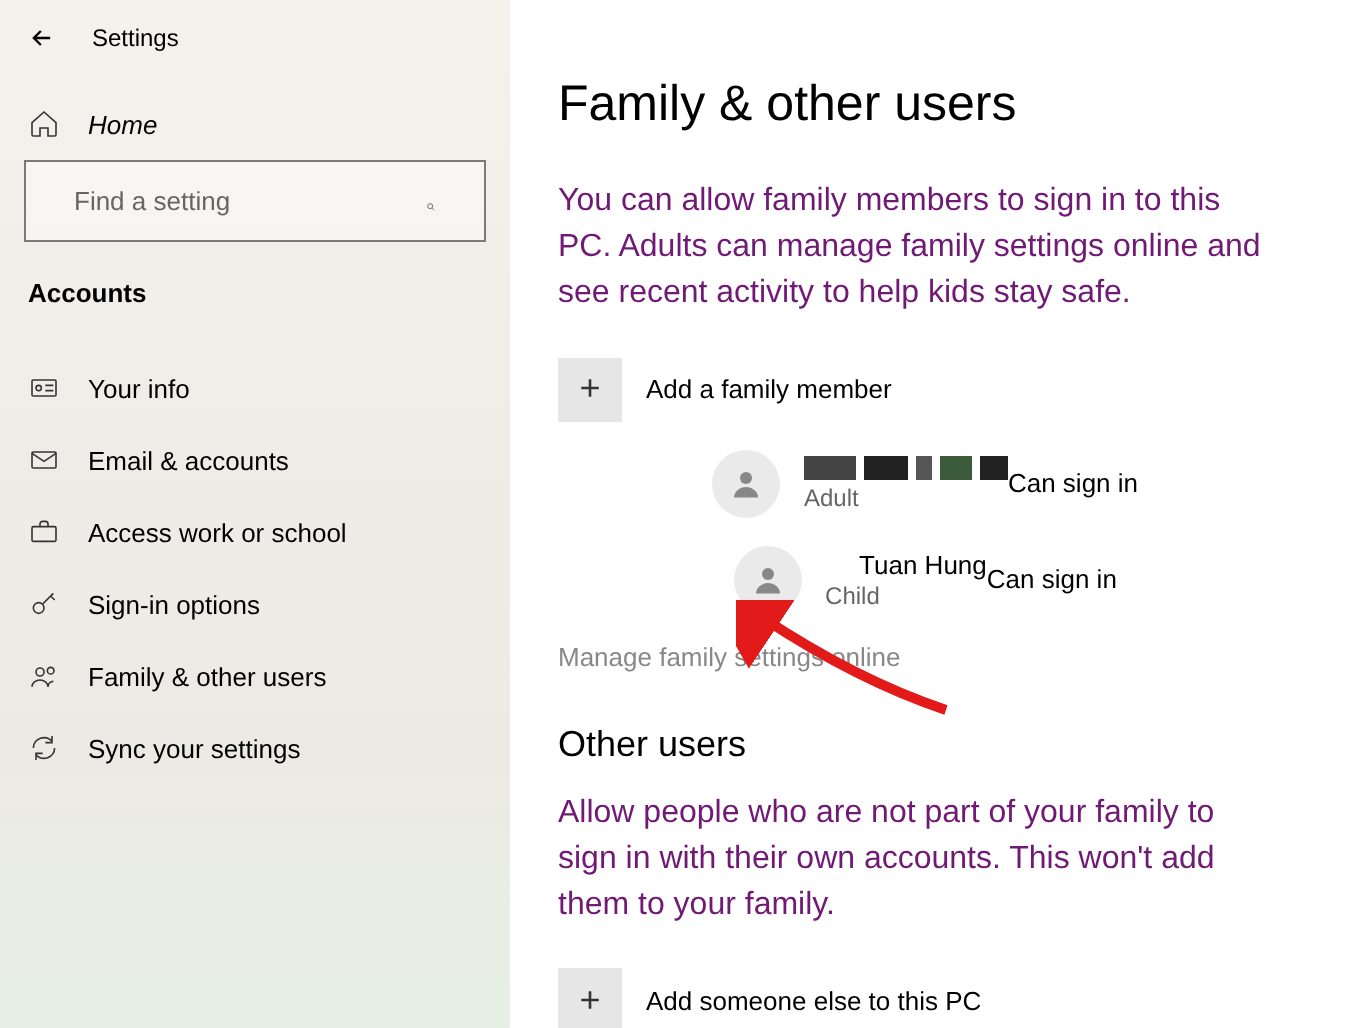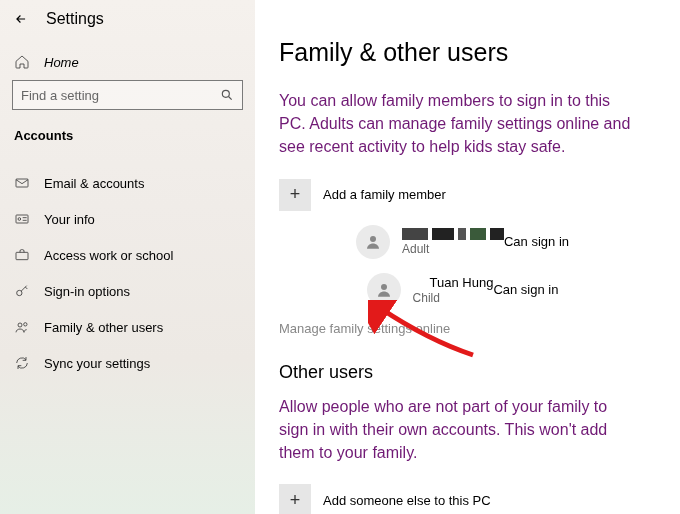--- a/index.html
+++ b/index.html
@@ -28,21 +28,21 @@
       padding: 4px 12px 10px 12px;
       gap: 16px;
     }
     .back-icon {
       width: 18px; height: 18px;
       display: inline-flex; align-items: center; justify-content: center;
       cursor: pointer;
     }
     .back-icon svg { width: 14px; height: 14px; }
     .settings-label {
-      font-size: 16px;
+      font-size: 12px;
       color: #000;
     }
     .nav-item {
       display: flex;
       align-items: center;
       gap: 14px;
       padding: 10px 14px;
       cursor: pointer;
       font-size: 13px;
     }
@@ -53,22 +53,22 @@
     .nav-item .icon svg { width: 16px; height: 16px; stroke: #333; fill: none; stroke-width: 1.2; }
     .nav-item.home { margin-top: 6px; font-style: italic; }
     .search-wrap {
       padding: 0 12px 10px 12px;
     }
     .search-box {
       display: flex;
       align-items: center;
       border: 1px solid #7a7a7a;
       background: rgba(255,255,255,0.4);
-      height: 30px;
-      padding: 0 8px;
+      height: 41px;
+      padding: 0 24px;
     }
     .search-box input {
       flex: 1;
       border: none;
       background: transparent;
       outline: none;
       font-size: 13px;
       font-style: regular;
       color: #555;
     }
@@ -212,35 +212,35 @@
   </div>
 
   <div class="section-title">Accounts</div>
 
   <div class="nav-list divider"></div>
 
   <div class="nav-item">
     <span class="icon">
       <svg viewBox="0 0 24 24">
           <rect x="3" y="6" width="18" height="12" rx="1"></rect>
-          <path d="M3 7l9 6 9-6"></path>
-        </svg>
-    </span>
-    <span>Email &amp; accounts</span>
-  </div>
-
-  <div class="nav-item">
-    <span class="icon">
-      <svg viewBox="0 0 24 24">
-          <rect x="3" y="6" width="18" height="12" rx="1"></rect>
           <circle cx="8" cy="12" r="2"></circle>
           <path d="M13 10h6M13 14h6"></path>
         </svg>
     </span>
     <span>Your info</span>
+  </div>
+
+  <div class="nav-item">
+    <span class="icon">
+      <svg viewBox="0 0 24 24">
+          <rect x="3" y="6" width="18" height="12" rx="1"></rect>
+          <path d="M3 7l9 6 9-6"></path>
+        </svg>
+    </span>
+    <span>Email &amp; accounts</span>
   </div>
 
   <div class="nav-item">
     <span class="icon">
       <svg viewBox="0 0 24 24">
           <rect x="3" y="8" width="18" height="11" rx="1"></rect>
           <path d="M9 8V6a2 2 0 0 1 2-2h2a2 2 0 0 1 2 2v2"></path>
         </svg>
     </span>
     <span>Access work or school</span>

